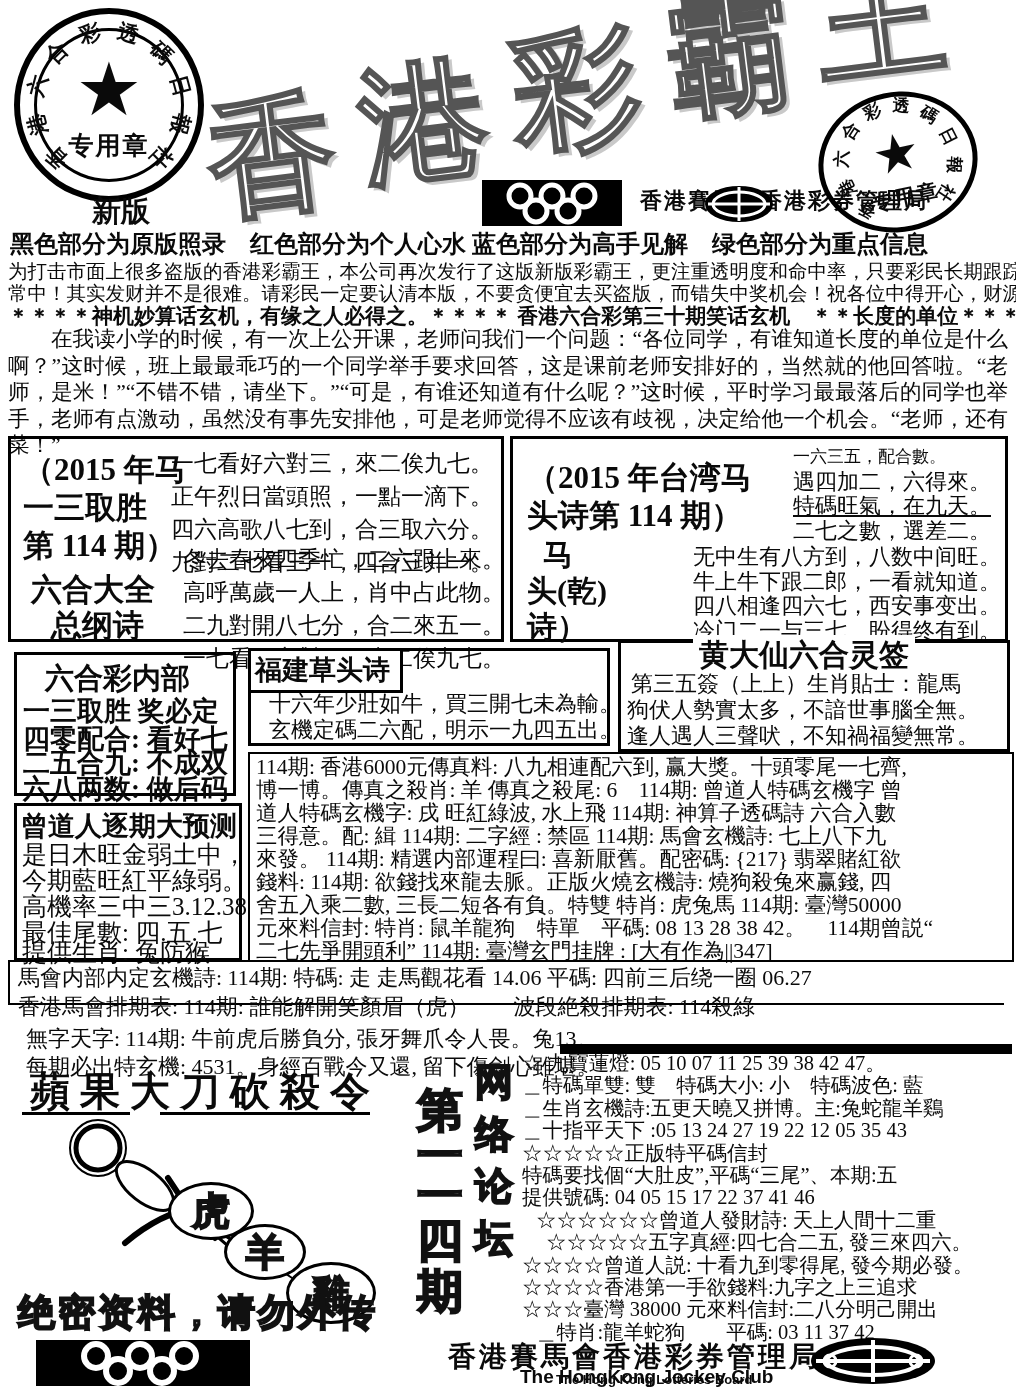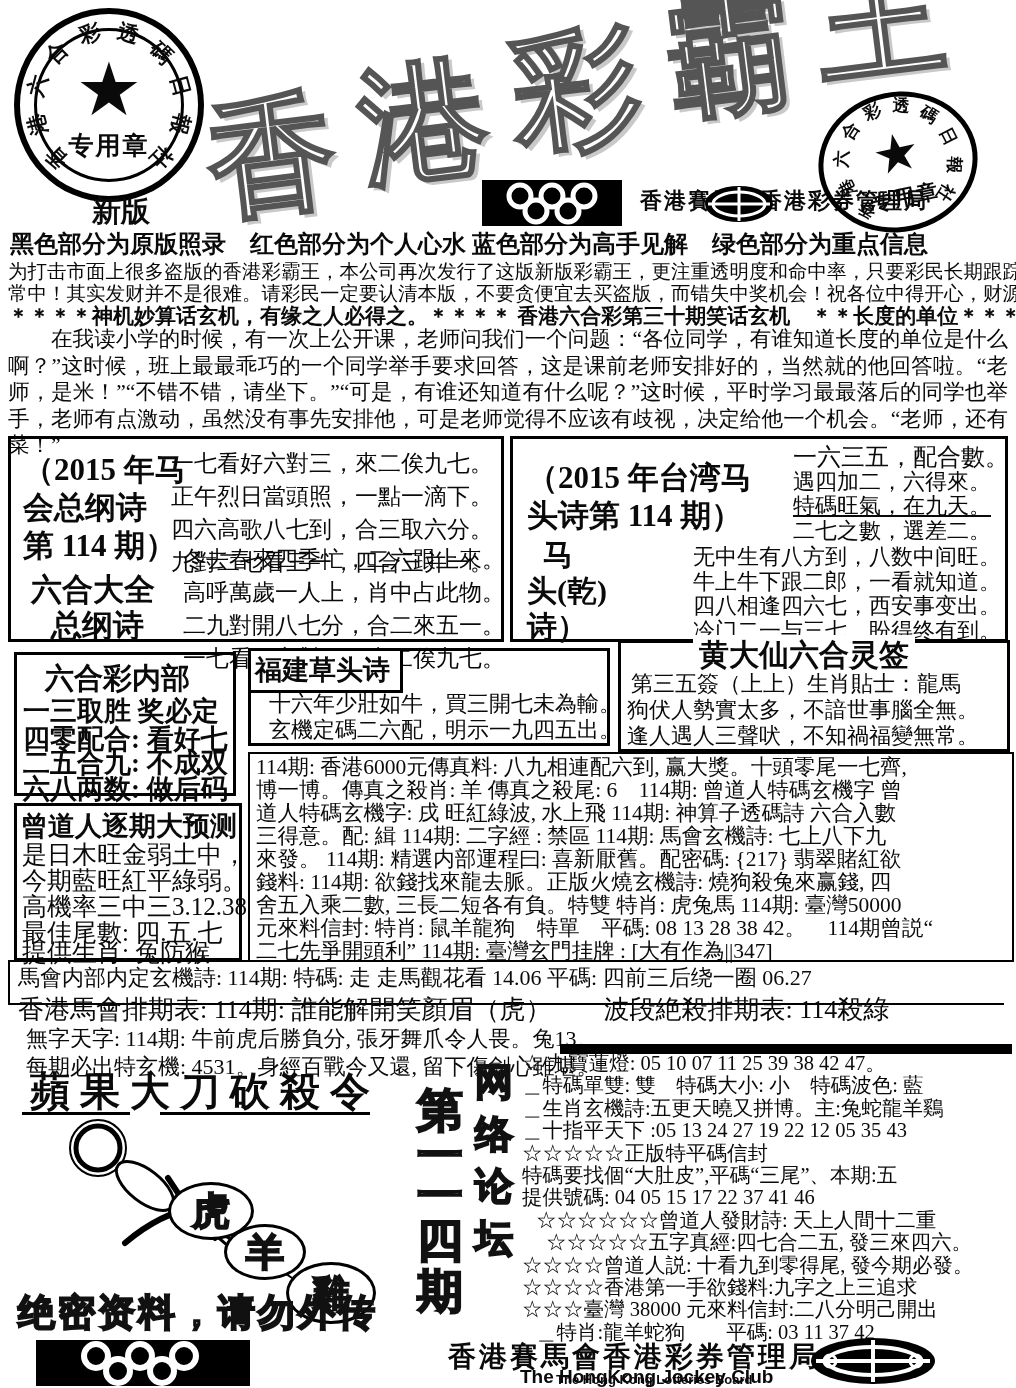--- a/index.html
+++ b/index.html
@@ -96,21 +96,21 @@
 
   <div class="ln bold" style="left:10px;top:228px;font-size:24px;">黑色部分为原版照录　红色部分为个人心水 蓝色部分为高手见解　绿色部分为重点信息</div>
   <div class="ln" style="left:8px;top:258px;font-size:19.5px;">为打击市面上很多盗版的香港彩霸王，本公司再次发行了这版新版彩霸王，更注重透明度和命中率，只要彩民长期跟踪，就能</div>
   <div class="ln" style="left:8px;top:280px;font-size:19.5px;">常中！其实发财并不是很难。请彩民一定要认清本版，不要贪便宜去买盗版，而错失中奖机会！祝各位中得开心，财源广进！</div>
   <div class="ln" style="left:8px;top:302px;font-size:21px;font-weight:bold;">＊＊＊＊神机妙算话玄机，有缘之人必得之。＊＊＊＊ 香港六合彩第三十期笑话玄机　＊＊长度的单位＊＊＊＊</div>
 
   <div class="abs" style="left:8px;top:326px;width:1000px;font-size:21.5px;line-height:26.5px;text-align:justify;">　　在我读小学的时候，有一次上公开课，老师问我们一个问题：“各位同学，有谁知道长度的单位是什么啊？”这时候，班上最最乖巧的一个同学举手要求回答，这是课前老师安排好的，当然就的他回答啦。“老师，是米！”“不错不错，请坐下。”“可是，有谁还知道有什么呢？”这时候，平时学习最最落后的同学也举手，老师有点激动，虽然没有事先安排他，可是老师觉得不应该有歧视，决定给他一个机会。“老师，还有菜！”</div>
 
   <div class="box" style="left:8px;top:436px;width:496px;height:206px;">
     <div class="ln bold" style="left:12px;top:10px;font-size:31px;">（2015 年马</div>
-    <div class="ln bold" style="left:12px;top:48px;font-size:31px;">会总纲诗</div>
+    <div class="ln bold" style="left:12px;top:48px;font-size:31px;">一三取胜</div>
     <div class="ln bold" style="left:12px;top:86px;font-size:31px;">第 114 期）</div>
     <div class="ln bold" style="left:20px;top:130px;font-size:31px;">六合大全</div>
     <div class="ln bold" style="left:40px;top:166px;font-size:31px;">总纲诗</div>
     <div class="abs" style="left:160px;top:8px;">
       <div class="poem">一七看好六對三，來二俟九七。</div>
       <div class="poem">正午烈日當頭照，一點一滴下。</div>
       <div class="poem">四六高歌八七到，合三取六分。</div>
       <div class="poem">九對二七看三一，四合三并一。</div>
     </div>
     <div class="abs" style="left:172px;top:104px;">
@@ -121,21 +121,21 @@
     </div>
   </div>
 
   <div class="box" style="left:510px;top:436px;width:498px;height:206px;">
     <div class="ln bold" style="left:14px;top:18px;font-size:31px;">（2015 年台湾马</div>
     <div class="ln bold" style="left:14px;top:56px;font-size:31px;">头诗第 114 期）</div>
     <div class="ln bold" style="left:30px;top:96px;font-size:30px;">马</div>
     <div class="ln bold" style="left:14px;top:132px;font-size:30px;">头(乾)</div>
     <div class="ln bold" style="left:14px;top:168px;font-size:30px;">诗）</div>
     <div class="abs" style="left:280px;top:6px;">
-      <div class="poem" style="font-size:24px;line-height:24.5px;">一六三五，配合數。</div>
+      <div class="poem" style="font-size:17px;line-height:24.5px;">一六三五，配合數。</div>
       <div class="poem" style="font-size:22px;line-height:24.5px;">遇四加二，六得來。</div>
       <div class="poem" style="font-size:22px;line-height:24.5px;text-decoration:underline;">特碼旺氣，在九天。</div>
       <div class="poem" style="font-size:22px;line-height:24.5px;">二七之數，選差二。</div>
     </div>
     <div class="abs" style="left:180px;top:106px;">
       <div class="poem" style="font-size:22px;line-height:24.5px;">无中生有八方到，八数中间旺。</div>
       <div class="poem" style="font-size:22px;line-height:24.5px;">牛上牛下跟二郎，一看就知道。</div>
       <div class="poem" style="font-size:22px;line-height:24.5px;">四八相逢四六七，西安事变出。</div>
       <div class="poem" style="font-size:22px;line-height:24.5px;">冷门二一与三七，盼得终有到。</div>
     </div>
@@ -178,21 +178,21 @@
     <div class="abs bigblk" style="left:6px;top:71px;width:752px;">三得意。配: 緝 114期: 二字經 : 禁區 114期: 馬會玄機詩: 七上八下九</div>
     <div class="abs bigblk" style="left:6px;top:94px;width:752px;">來發。 114期: 精選内部運程曰: 喜新厭舊。配密碼: {217} 翡翠賭紅欲</div>
     <div class="abs bigblk" style="left:6px;top:117px;width:752px;">錢料: 114期: 欲錢找來龍去脈。正版火燒玄機詩: 燒狗殺兔來赢錢, 四</div>
     <div class="abs bigblk" style="left:6px;top:140px;width:752px;">舍五入乘二數, 三長二短各有負。特雙 特肖: 虎兔馬 114期: 臺灣50000</div>
     <div class="abs bigblk" style="left:6px;top:163px;width:752px;">元來料信封: 特肖: 鼠羊龍狗　特單　平碼: 08 13 28 38 42。　114期曾説“</div>
     <div class="abs bigblk" style="left:6px;top:186px;width:752px;">二七先爭開頭利” 114期: 臺灣玄門挂牌 : [大有作為||347]</div>
   </div>
 
   <div class="box b2" style="left:8px;top:960px;width:996px;height:45px;border-right:none;text-align:right;">
     <div class="ln" style="left:8px;top:1px;font-size:22px;">馬會内部内定玄機詩: 114期: 特碼: 走 走馬觀花看 14.06 平碼: 四前三后绕一圈 06.27</div>
-    <div class="ln" style="left:8px;top:30px;font-size:26px;">香港馬會排期表: 114期: 誰能解開笑顏眉（虎）　　波段絶殺排期表: 114殺綠</div>
+    <div class="ln" style="left:8px;top:30px;font-size:22px;">香港馬會排期表: 114期: 誰能解開笑顏眉（虎）　　波段絶殺排期表: 114殺綠</div>
   </div>
   <div class="ln" style="left:26px;top:1024px;font-size:22px;">無字天字: 114期: 牛前虎后勝負分, 張牙舞爪令人畏。兔13。</div>
   <div class="ln" style="left:26px;top:1052px;font-size:22px;">每期必出特玄機: 4531。身經百戰今又還, 留下傷劍心雖堪。</div>
   <div class="abs" style="left:560px;top:1044px;width:452px;height:10px;background:#000;"></div>
 
   <div class="ln bold" style="left:30px;top:1064px;font-size:40px;letter-spacing:10px;">蘋果大刀砍殺令</div>
   <div class="abs" style="left:22px;top:1112px;width:108px;height:3px;background:#000;"></div>
   <div class="abs" style="left:160px;top:1112px;width:210px;height:3px;background:#000;"></div>
 
   <svg class="abs" style="left:40px;top:1118px;" width="360" height="200" viewBox="0 0 360 200">

